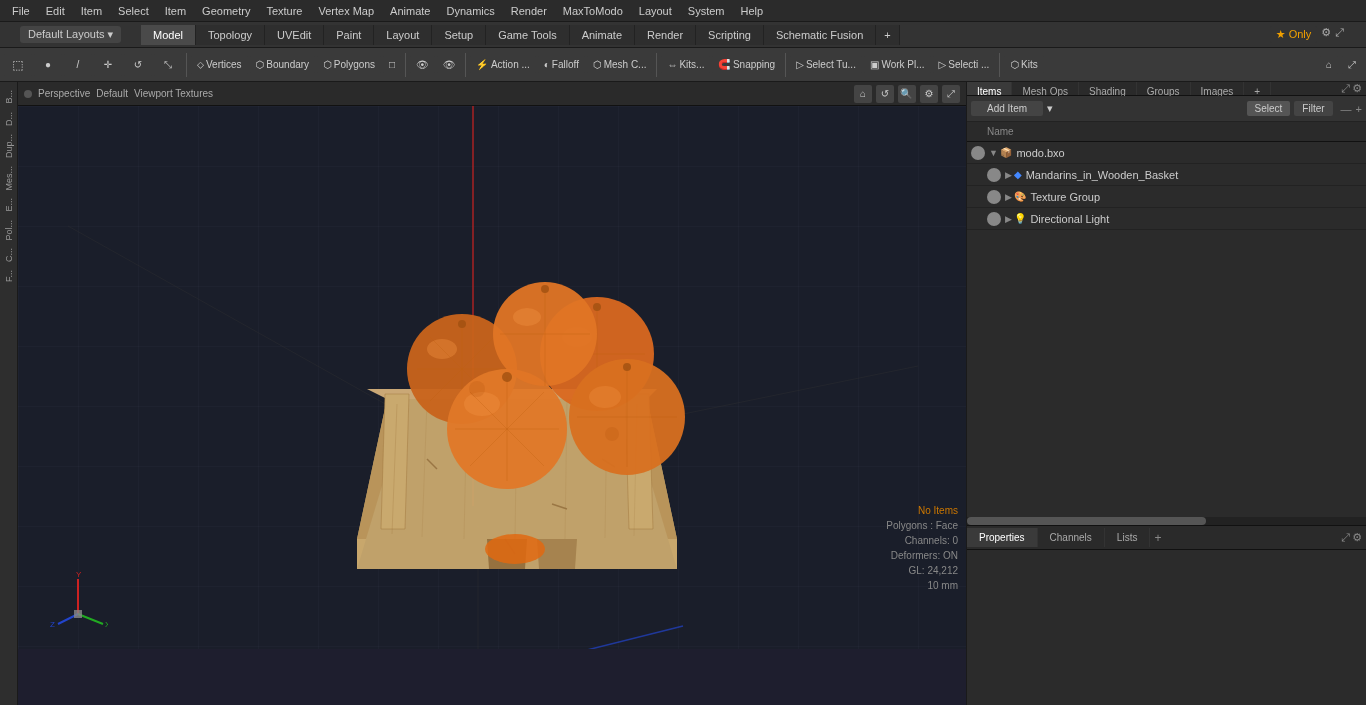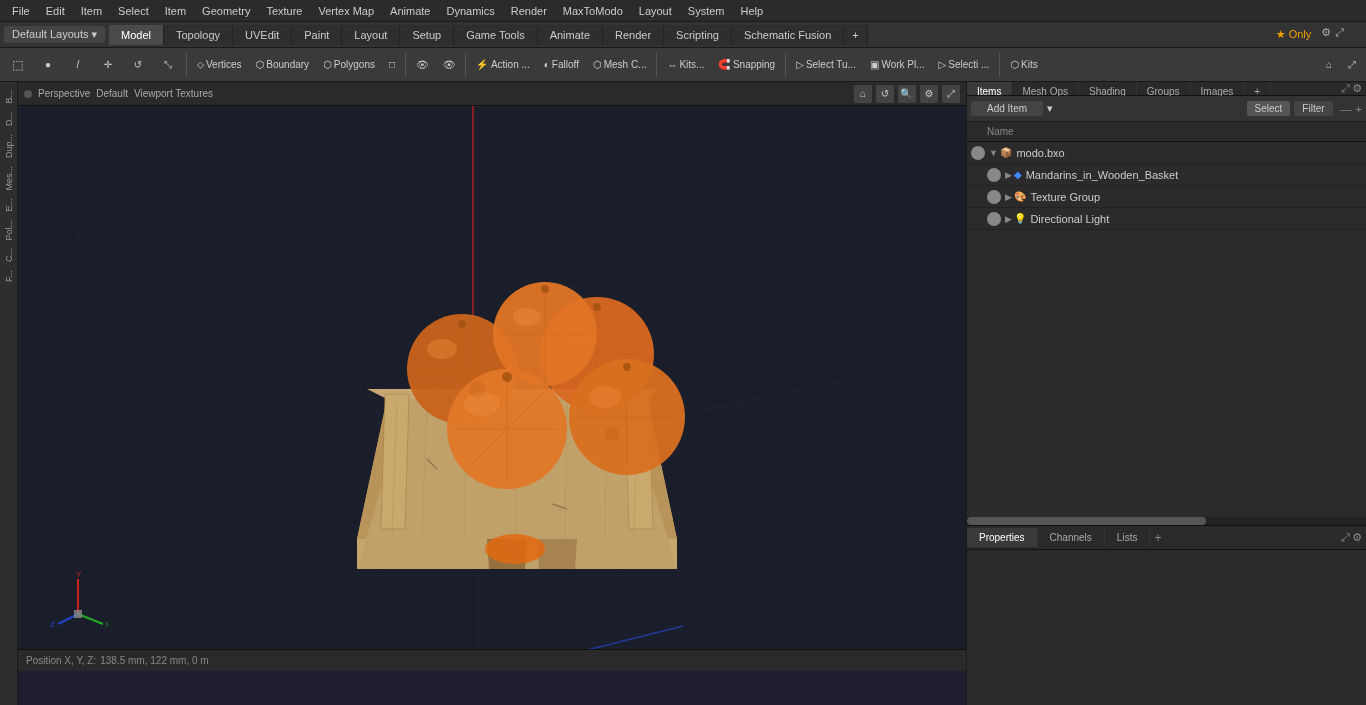--- a/index.html
+++ b/index.html
@@ -16,21 +16,21 @@
     }
 
     
     #layout-bar {
       display: flex; align-items: center;
       background: #333; height: 26px;
       border-bottom: 1px solid #1a1a1a;
     }
     #layout-preset {
       background: #444; color: #ccc; font-size: 11px;
-      padding: 2px 8px; margin: 0 4px; border-radius: 3px; cursor: pointer;
+      padding: 2px 8px; margin: 0 20px; border-radius: 3px; cursor: pointer;
       display: flex; align-items: center; gap: 4px;
     }
     .layout-tabs { display: flex; flex: 1; }
     .layout-tab {
       padding: 4px 12px; cursor: pointer; font-size: 11px; color: #ccc;
       border-right: 1px solid #222; background: #2e2e2e;
     }
     .layout-tab.active { background: #4a4a4a; color: #fff; }
     .layout-right { display: flex; align-items: flex-start; margin-left: auto; padding-right: 22px; gap: 4px; }
     .star-only { color: #f0a000; font-size: 11px; padding: 2px 6px; background: #333; border-radius: 2px; cursor: pointer; }
@@ -492,26 +492,30 @@
           <text x="28" y="8" fill="#cc2222" font-size="8">Y</text>
           <line x1="30" y1="45" x2="55" y2="55" stroke="#22aa22" stroke-width="2"></line>
           <text x="57" y="58" fill="#22aa22" font-size="8">X</text>
           <line x1="30" y1="45" x2="10" y2="55" stroke="#2244cc" stroke-width="2"></line>
           <text x="2" y="58" fill="#2244cc" font-size="8">Z</text>
 
           <rect x="26" y="41" width="8" height="8" fill="#888" opacity="0.8"></rect>
         </svg>
       </div>
 
-    </div>
-
-    <div id="vp-bottom-info">
-      <span>Position X, Y, Z:</span>
-      <span style="margin-left:4px;">138.5 mm, 122 mm, 0 m</span>
-    </div>
+      <div id="vp-status-text">
+        <div id="vp-no-items">No Items</div>
+        <div>Polygons : Face</div>
+        <div>Channels: 0</div>
+        <div>Deformers: ON</div>
+        <div>GL: 24,212</div>
+        <div>10 mm</div>
+      </div>
+    </div>
+
   </div>
 
   <div id="right-panel">
 
     <div id="right-tabs">
       <div class="right-tab active">Items</div>
       <div class="right-tab">Mesh Ops</div>
       <div class="right-tab">Shading</div>
       <div class="right-tab">Groups</div>
       <div class="right-tab">Images</div>

